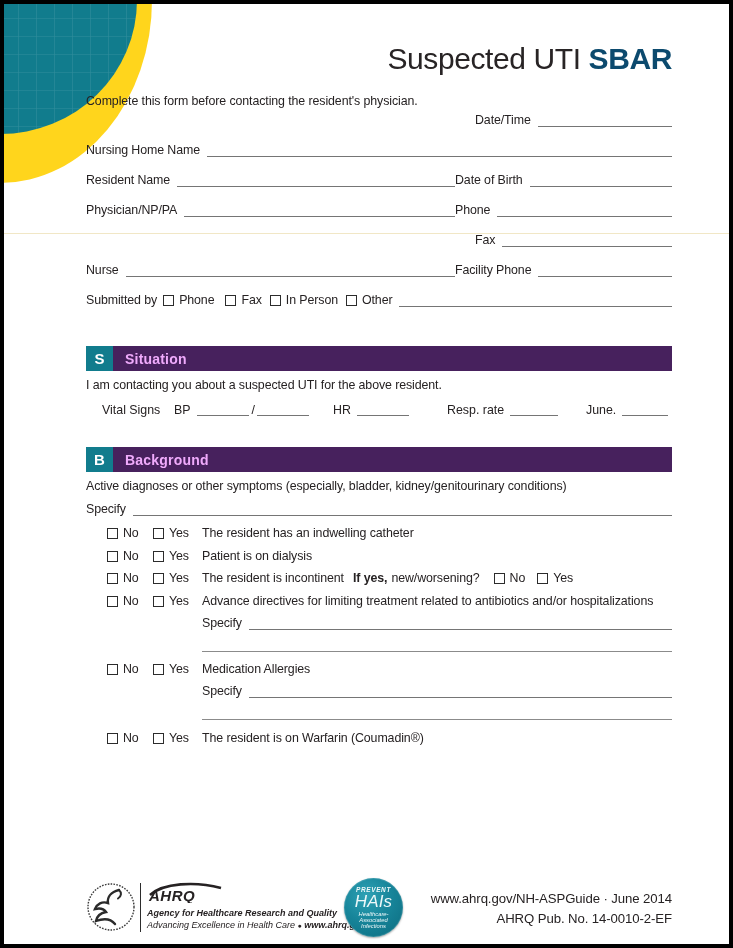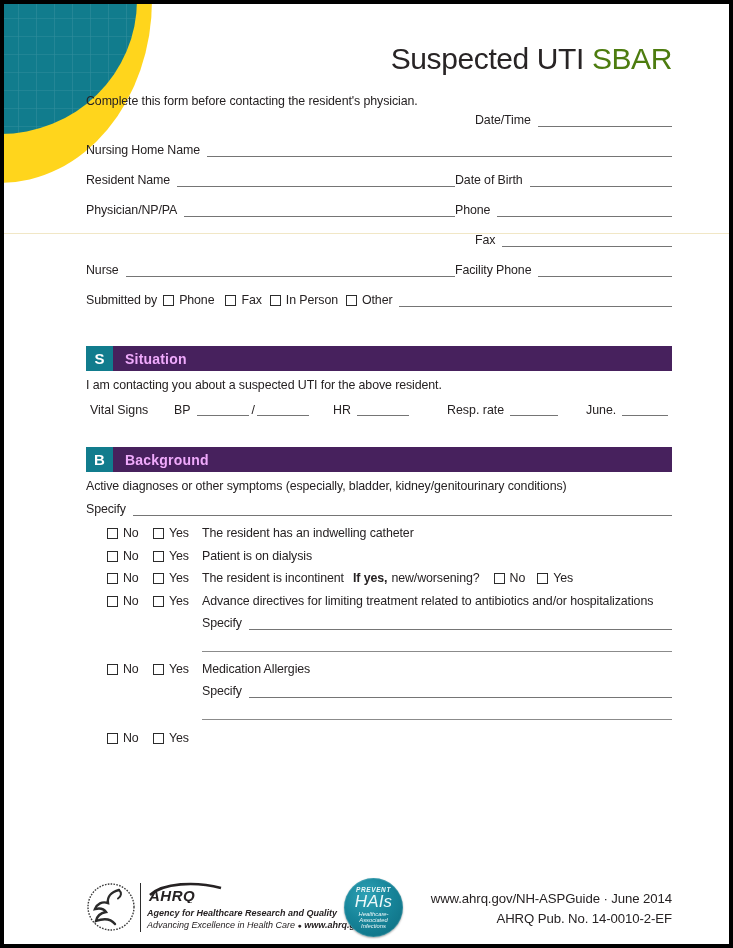--- a/index.html
+++ b/index.html
@@ -5,21 +5,21 @@
   html,body { margin:0; padding:0; background:#ffffff; }
   .page {
     position:relative; width:733px; height:948px; background:#ffffff;
     font-family:"Liberation Sans", sans-serif; color:#262223; overflow:hidden;
   }
   .page::after { content:''; position:absolute; inset:0; border:4px solid #000; pointer-events:none; }
 
   .corner { position:absolute; top:0; left:0; }
 
   .title { position:absolute; top:42px; right:61px; font-size:30px; line-height:33px; letter-spacing:-0.4px; color:#282425; white-space:nowrap; }
-  .title .accent { font-weight:normal; color:#4d7c0f; }
+  .title .accent { font-weight:bold; color:#0c4a6e; }
 
   .txt { position:absolute; font-size:12.4px; line-height:15px; letter-spacing:-0.1px; }
 
   .row { position:absolute; display:flex; align-items:flex-end; font-size:12.4px; line-height:15px; letter-spacing:-0.1px; height:16px; }
   .lbl { white-space:nowrap; }
   .fill { flex:1; border-bottom:1.2px solid #757575; margin-left:7px; margin-bottom:1px; }
   .leftcol { display:flex; align-items:flex-end; width:369px; }
   .rightcol { display:flex; align-items:flex-end; flex:1; }
 
   .cream-line { position:absolute; left:4px; width:725px; top:233px; border-top:1.4px solid #f1e7c6; }
@@ -158,21 +158,21 @@
     <span class="fill"></span>
   </div>
 
   <div class="bar" style="top:346px;">
     <span class="letter">S</span>
     <span class="bartitle">Situation</span>
   </div>
   <div class="txt" style="left:86px; top:378px;">I am contacting you about a suspected UTI for the above resident.</div>
 
   <div class="vitals">
-    <span class="vgroup" style="left:4px;">Vital Signs</span>
+    <span class="vgroup" style="left:16px;">Vital Signs</span>
     <span class="vgroup" style="left:88px;">
       <span>BP</span>
       <span class="ln" style="width:52px;"></span>
       <span style="margin-left:3px;">/</span>
       <span class="ln" style="width:52px; margin-left:2px;"></span>
     </span>
     <span class="vgroup" style="left:247px;">
       <span>HR</span>
       <span class="ln" style="width:52px;"></span>
     </span>
@@ -281,20 +281,21 @@
 
   <div class="cbrow" style="top:730px;">
     <span class="opt c-no">
         <span class="cb"></span>
         <span>No</span>
       </span>
     <span class="opt c-yes">
         <span class="cb"></span>
         <span>Yes</span>
       </span>
+    <span class="cbtext">The resident is on Warfarin (Coumadin®)</span>
   </div>
 
   <div class="footer">
     <svg class="seal" width="50" height="50" viewBox="0 0 50 50">
       <circle cx="25" cy="25" r="23" fill="none" stroke="#3a3a3a" stroke-width="1.4" stroke-dasharray="1.6 1.3"></circle>
       <path d="M33,8 C25,10 21,15 22,21 C16,19 11,22 9,27 C15,25.5 18,27 20,30 C14,31 11,34 10,39 C18,36 25,37 29,42" fill="none" stroke="#2b2b2b" stroke-width="2.4" stroke-linecap="round"></path>
       <path d="M33,8 C36,10.5 35.5,14.5 32,16.5" fill="none" stroke="#2b2b2b" stroke-width="2" stroke-linecap="round"></path>
     </svg>
     <div class="divider"></div>
     <div class="ahrqblock">

